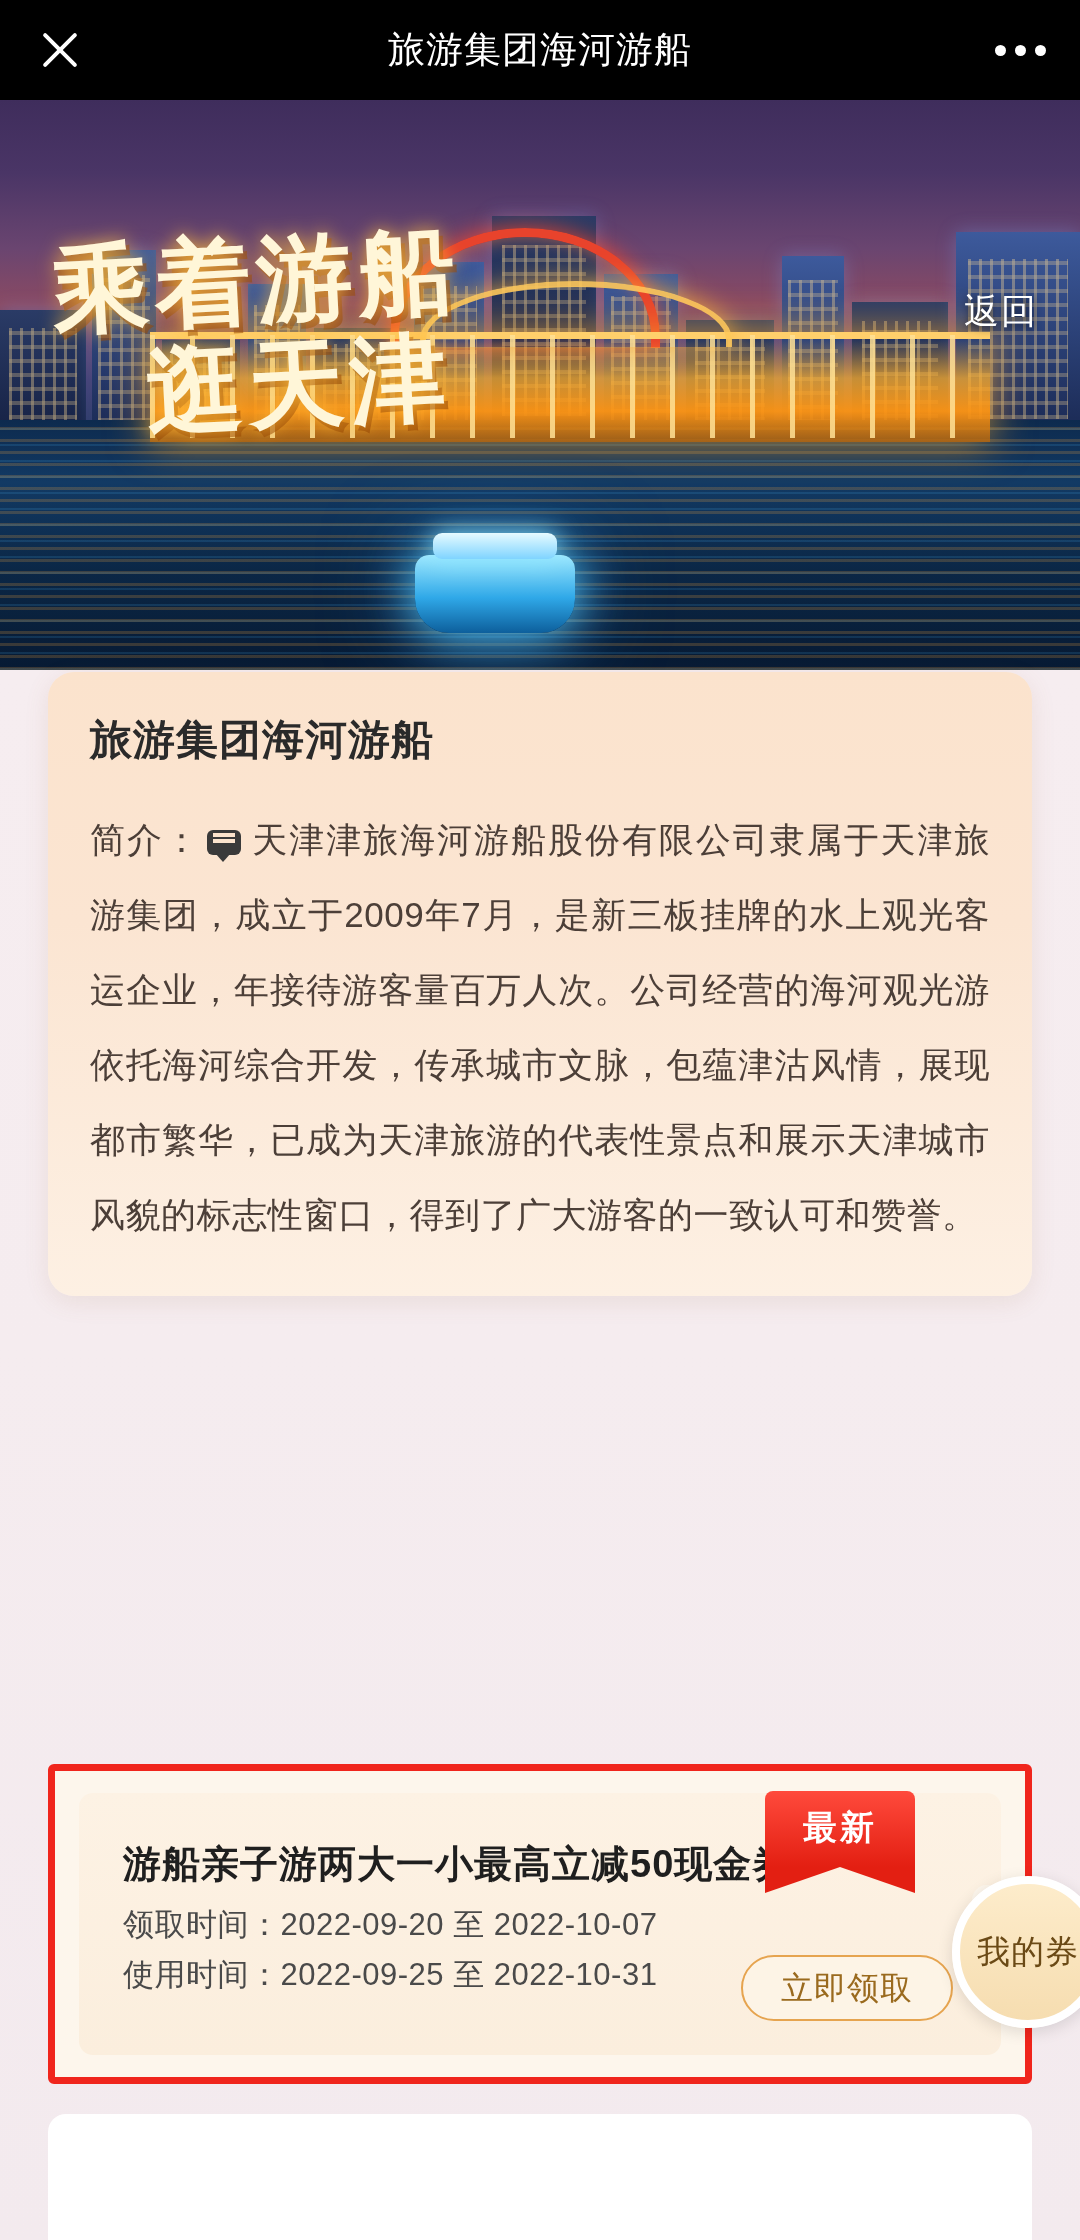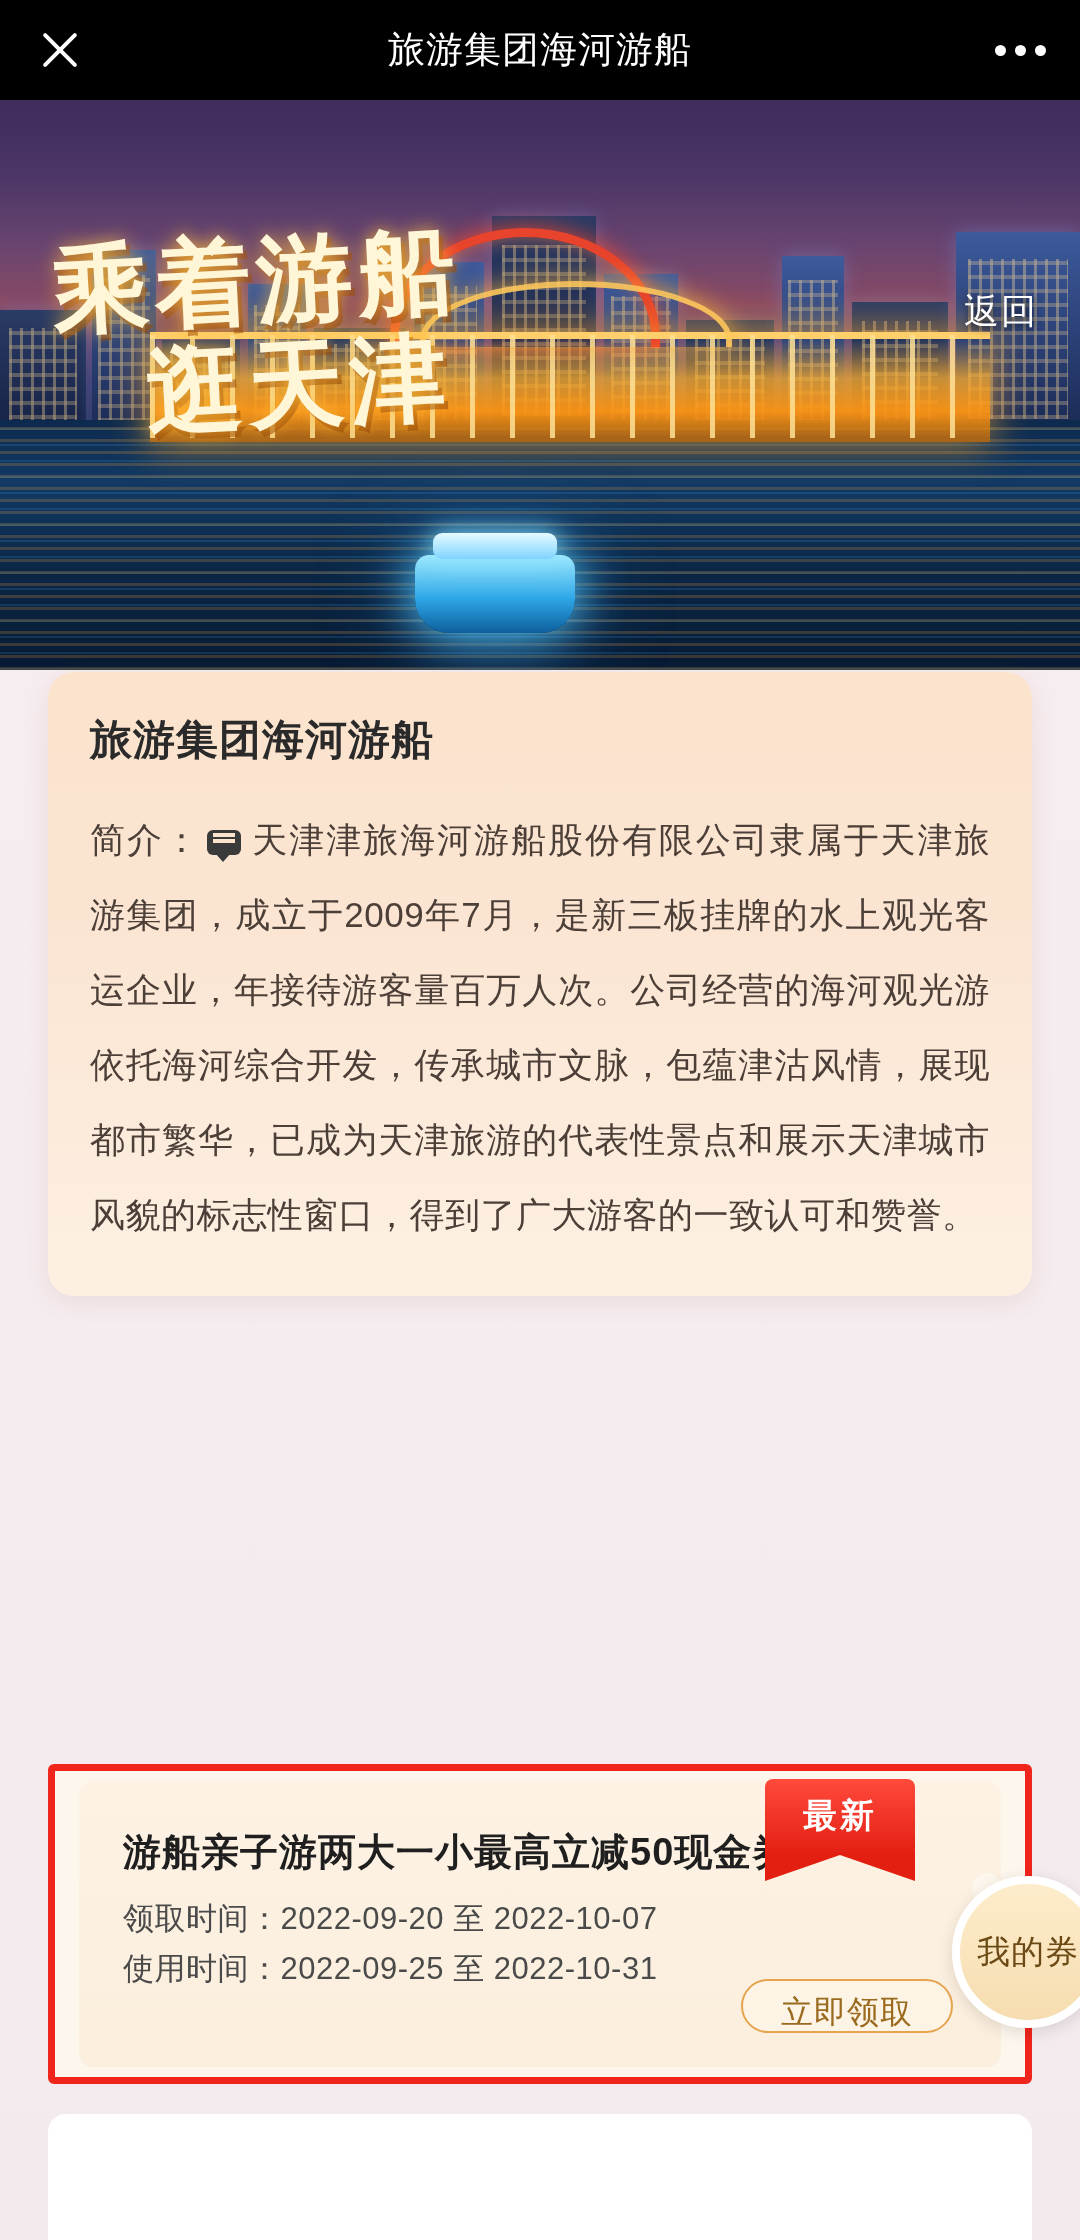--- a/index.html
+++ b/index.html
@@ -240,21 +240,21 @@
 
   
   .coupon-wrap {
     position: absolute;
     left: 48px; top: 1764px;
     width: 984px;
     height: 320px;
     border: 7px solid #f0251c;
     border-radius: 6px;
     background: #fdf6ec;
-    padding: 10px 24px;
+    padding: 22px 24px;
     overflow: visible;
   }
   .coupon {
     position: relative;
     width: 100%;
     height: 100%;
     background: linear-gradient(180deg,#fdf2e4 0%, #fbeedd 100%);
     border-radius: 14px;
     padding: 46px 44px 0 44px;
   }
@@ -268,21 +268,21 @@
   }
   .coupon::before { top: 92px; }
   .coupon::after  { top: 176px; }
   .coupon-name {
     font-size: 38px;
     font-weight: 700;
     color: #1f1f1f;
     letter-spacing: 1px;
   }
   .coupon-line {
-    margin-top: 20px;
+    margin-top: 14px;
     font-size: 31px;
     color: #4a4a4a;
     letter-spacing: .5px;
   }
   .coupon-line + .coupon-line { margin-top: 8px; }
   .badge-new {
     position: absolute;
     right: 86px; top: -2px;
     width: 150px; height: 76px;
     background: linear-gradient(180deg,#ff4a3c,#e31f12);
@@ -299,21 +299,21 @@
     position:absolute;
     left: 0; bottom: -26px;
     width: 0; height: 0;
     border-left: 75px solid #e31f12;
     border-right: 75px solid #e31f12;
     border-bottom: 26px solid transparent;
   }
   .claim-btn {
     position: absolute;
     right: 48px; bottom: 34px;
-    width: 212px; height: 54px;
+    width: 212px; height: 66px;
     border: 2px solid #e6a44f;
     border-radius: 33px;
     color: #9a6a1e;
     font-size: 32px;
     line-height: 62px;
     text-align: center;
     background: #fdf4e6;
     cursor: pointer;
     letter-spacing: 1px;
   }

